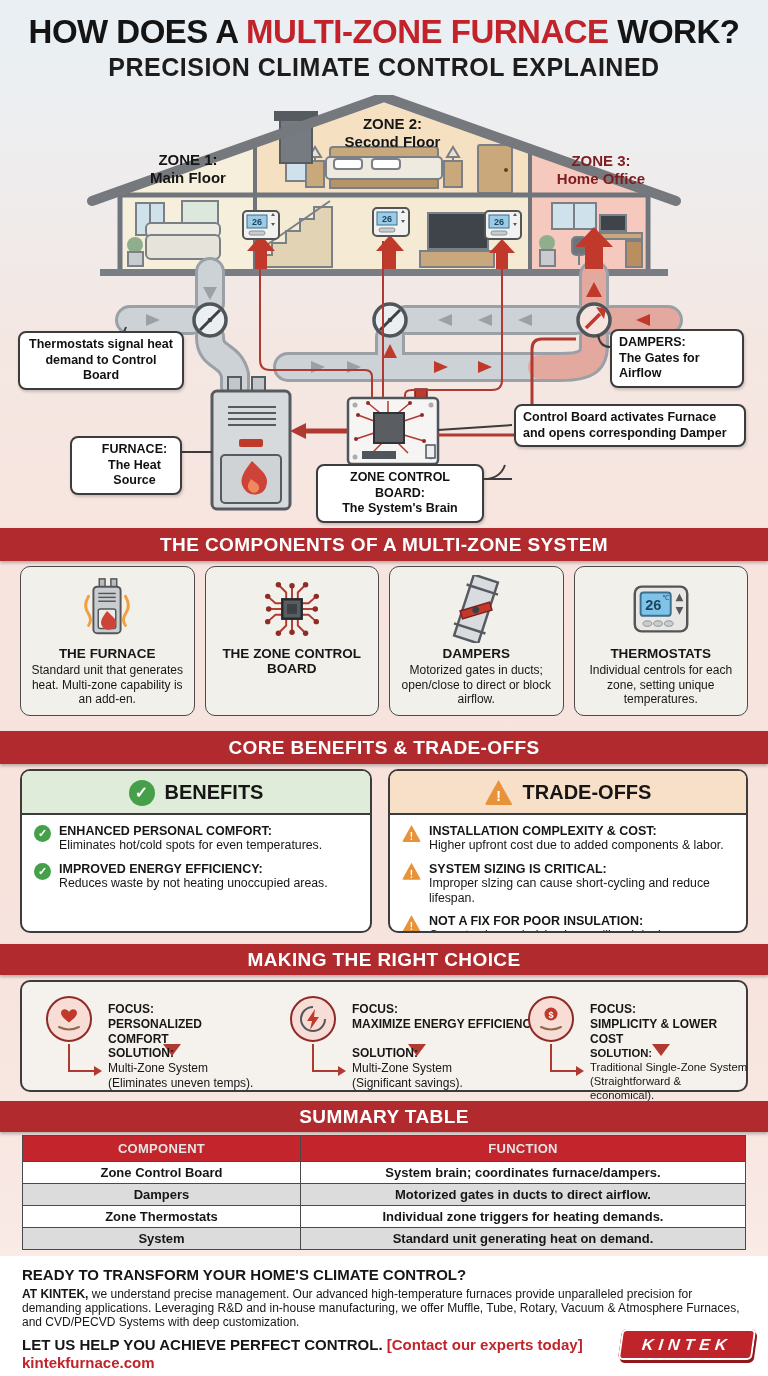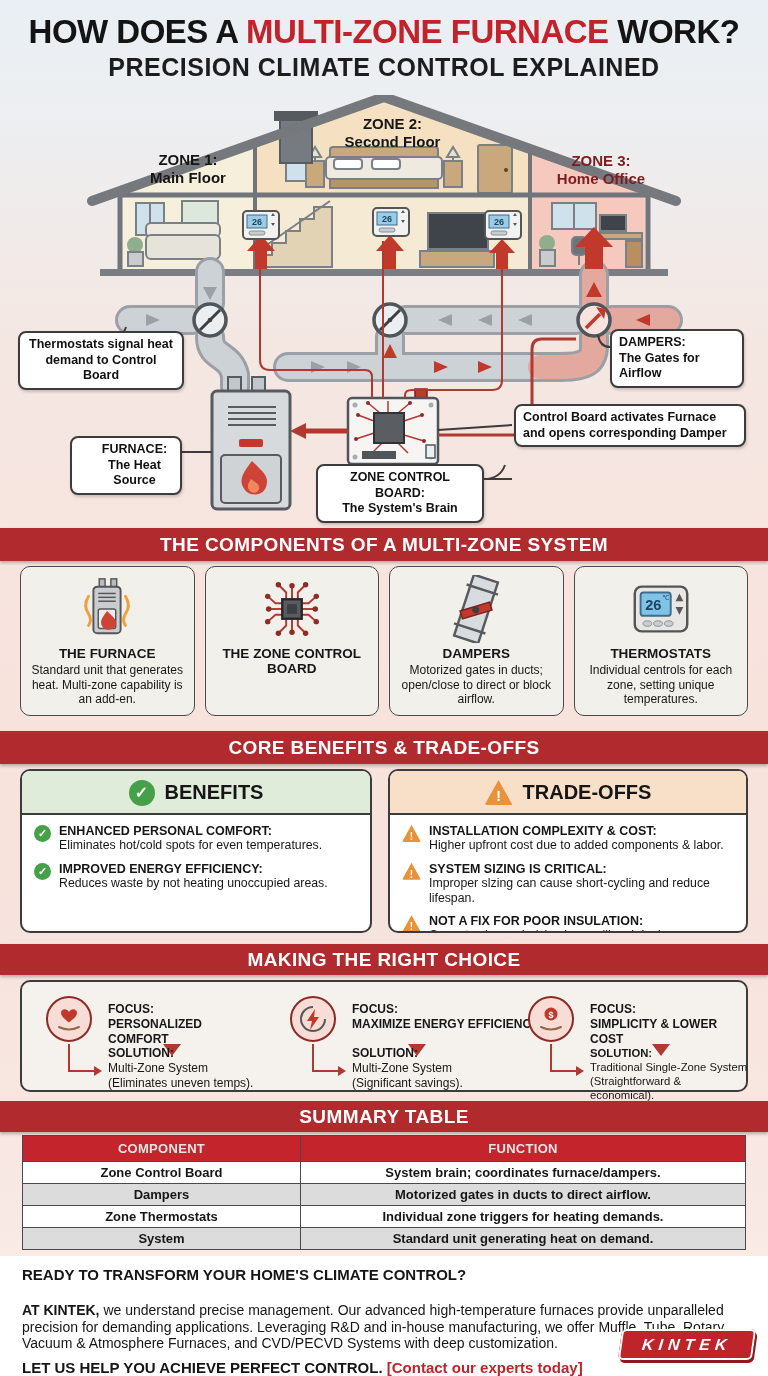--- a/index.html
+++ b/index.html
@@ -81,21 +81,21 @@
   .stable th, .stable td { border:1.5px solid #4A4A4A; text-align:center; }
   .stable th { background:#C4242B; color:#e5e5e5; font-size:13px; font-weight:800; height:26px; letter-spacing:.3px; }
   .stable td { font-size:13px; font-weight:600; height:22px; }
   .stable td.c1 { width:278px; }
   .stable tr.even td { background:#FFFFFF; }
   .stable tr.odd  td { background:#DCDCDC; }
 
   
   .footer { position:absolute; top:1256px; left:0; width:768px; height:120px; background:#FFFFFF; padding:10px 22px 0 22px; }
   .f-head { font-size:15px; font-weight:800; }
-  .f-body { font-size:14px; font-weight:500; line-height:1.18; margin-top:19px; width:724px; }
+  .f-body { font-size:12px; font-weight:500; line-height:1.18; margin-top:4px; width:724px; }
   .f-body b { font-weight:800; }
   .f-cta { margin-top:7px; font-size:15px; }
   .f-cta .b { font-weight:800; }
   .f-cta .lnk { color:#C0242B; font-weight:600; }
   .f-site { font-size:15px; font-weight:600; color:#C0242B; margin-top:1px; }
   .logo { position:absolute; right:14px; bottom:16px; width:134px; height:31px; background:#C0242B;
     transform:skewX(-8deg); border-radius:5px; box-shadow:inset 0 0 0 2px #fff, 2px 3px 0 #8E1A1E;
     display:flex; align-items:center; justify-content:center; }
   .logo span { color:#fff; font-size:16px; font-weight:900; font-style:italic; letter-spacing:5px; transform:skewX(2deg); }
 </style>

